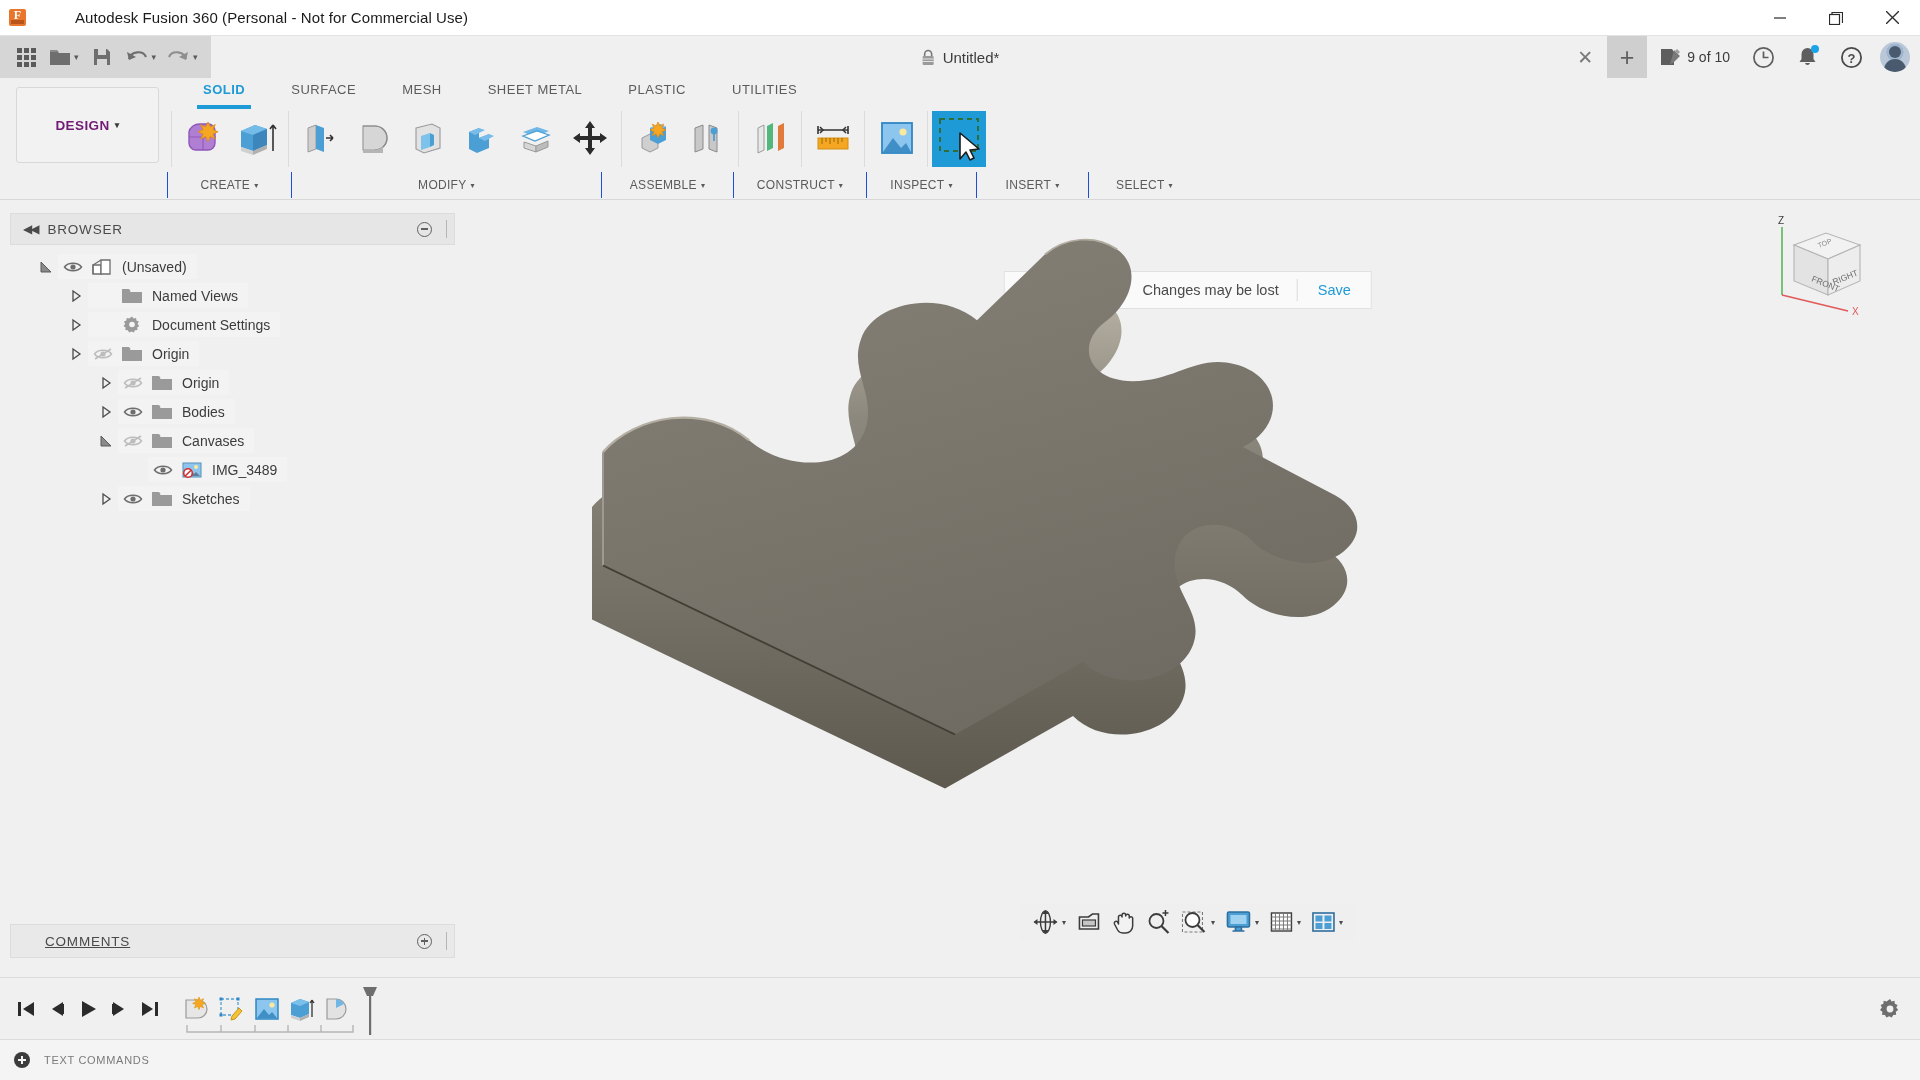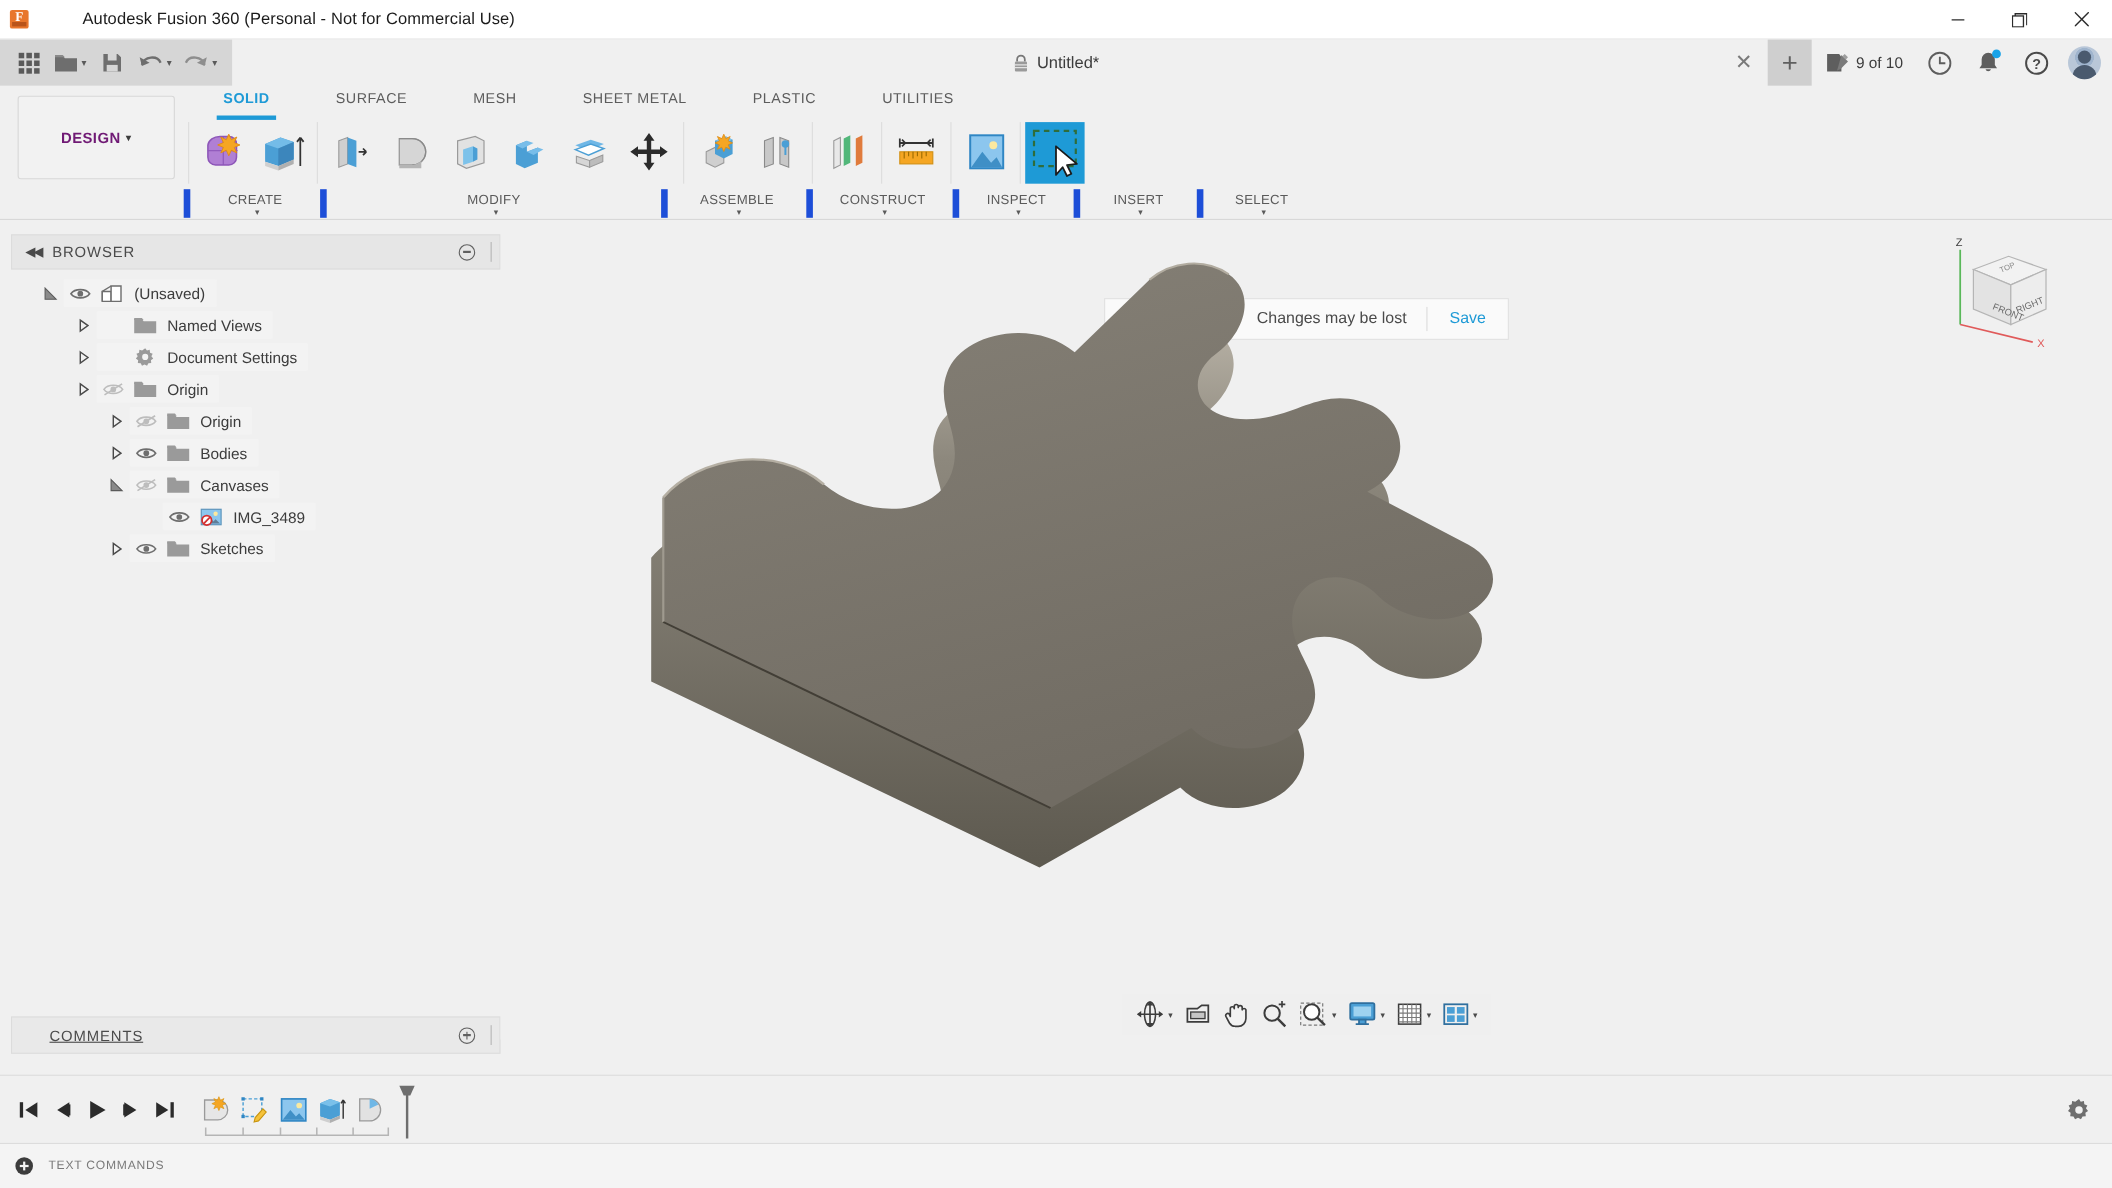--- a/index.html
+++ b/index.html
@@ -83,39 +83,39 @@
   .ribbon { height: 122px; background:#f0f0f0; display:flex; position:relative;
             border-bottom:1px solid #d8d8d8; }
   .design-box {
     width: 143px; margin: 9px 0 0 16px; height: 76px; border:1px solid #d8d8d8; border-radius:3px;
     background:#f2f2f2; display:flex;align-items:center;justify-content:center;
   }
   .design-box span { font-size:13.5px; font-weight:bold; color:#701a75; letter-spacing:.4px;}
   .design-box .caret { font-size:9px; margin-left:5px; color:#3c3c3c;}
 
   .ribbon-main { flex:1; position:relative; }
-  .ribtabs { display:flex; gap:16px; padding-left: 22px; height: 28px; align-items:flex-start;}
+  .ribtabs { display:flex; gap:2px; padding-left: 22px; height: 28px; align-items:flex-start;}
   .ribtab {
     font-size:13px; color:#5c5c5c; padding: 4px 22px 0 22px; letter-spacing:.5px;
     position:relative; height:28px;
   }
   .ribtab.active { color:#1e9ad6; font-weight:bold; }
   .ribtab.active::after {
     content:""; position:absolute; left:16px; right:16px; bottom:-3px; height:4px; background:#1e9ad6;
   }
   .ribbody { display:flex; height:66px; align-items:center; padding-left: 8px; }
   .rgroup { display:flex; align-items:center; height:62px; }
   .rsep { width:1px; height:56px; background:#dcdcdc; margin:0 4px; }
   .rbtn { width:54px; height:56px; display:flex;align-items:center;justify-content:center; }
   .rbtn.sel { background:#1e9ad6; }
   .riblabels { display:flex; height:26px; align-items:center; padding-left: 8px;}
   .rlabel { font-size:12px; color:#5a5a5a; letter-spacing:.3px; display:flex;align-items:center;
             justify-content:center; height:26px; }
   .rlabel .caret{font-size:8px;margin-left:4px;}
-  .rlabel.b { border-left:6px solid #1d4ed8;flex-direction:column; }
+  .rlabel.b { border-left:1px solid #1d4ed8; }
 
   
   .browser {
     position:absolute; left:10px; top:213px; width:445px;
   }
   .browser-head {
     height:32px; background:#e6e6e6; display:flex; align-items:center;
     border:1px solid #dcdcdc;
   }
   .browser-head .collapse { padding: 0 10px 0 12px; color:#4a4a4a; font-size:12px; letter-spacing:-2px;}

